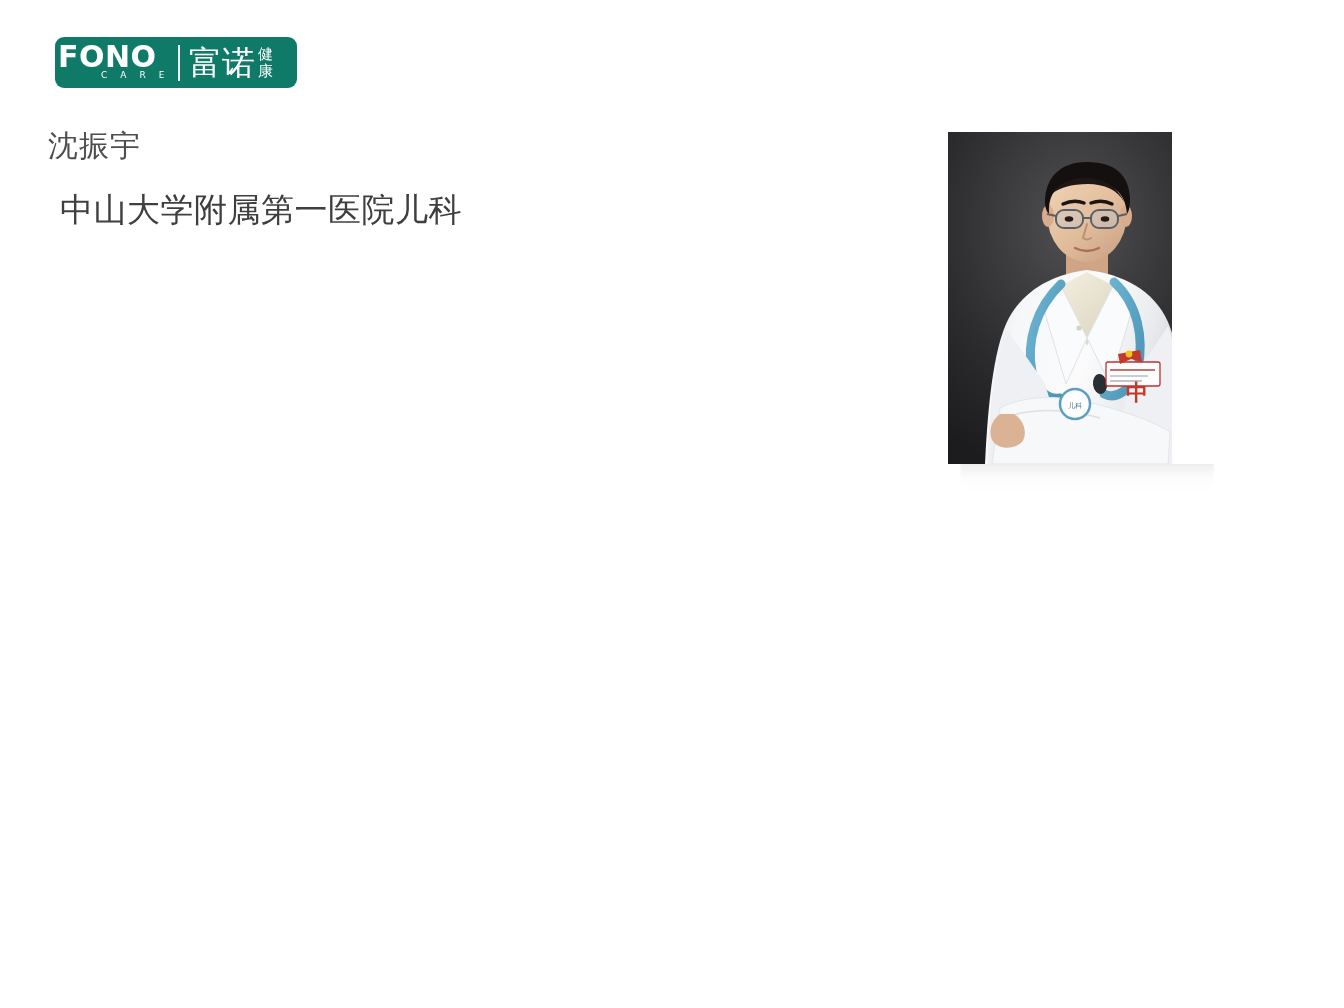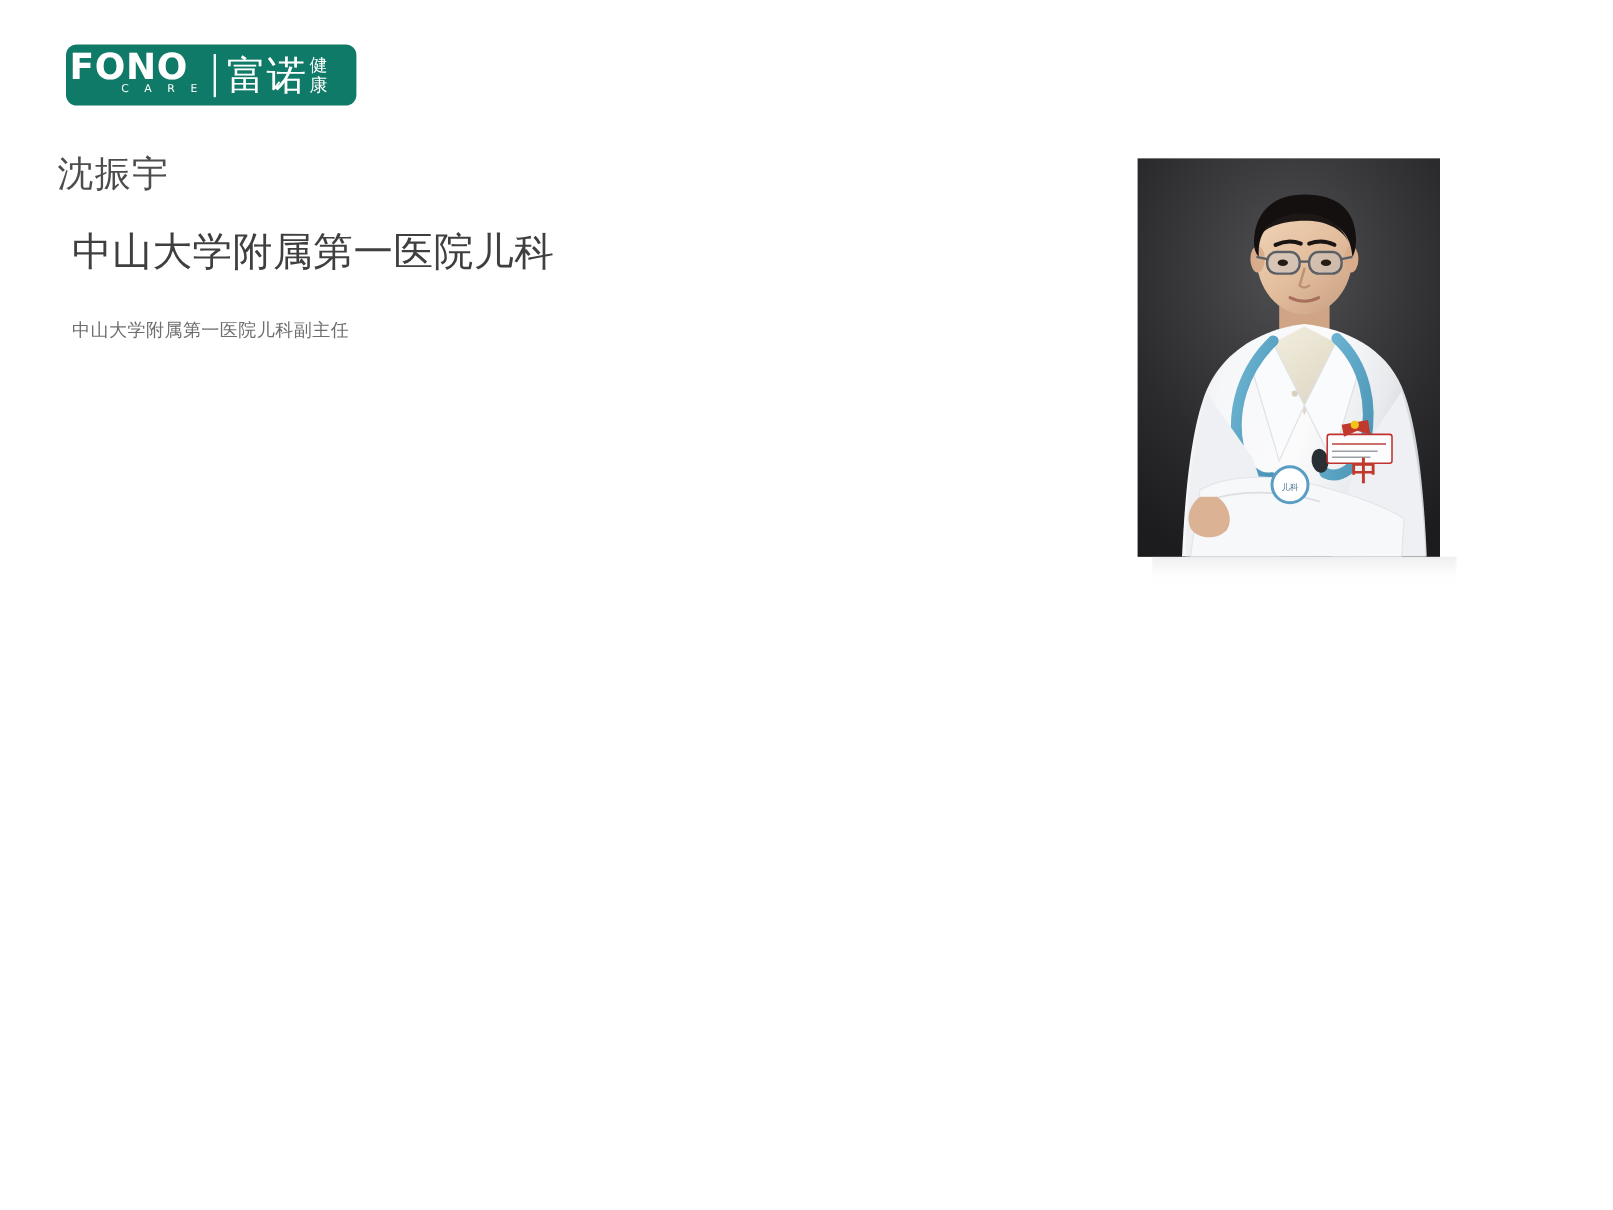--- a/index.html
+++ b/index.html
@@ -127,21 +127,21 @@
     color: #6e6e6e;
     letter-spacing: 0.4px;
     margin-bottom: 28px;
   }
 
   
   .portrait-wrap {
     position: absolute;
     left: 948px;
     top: 132px;
-    width: 252px;
+    width: 224px;
     height: 332px;
   }
   .portrait {
     position: absolute;
     inset: 0;
     overflow: hidden;
     background: radial-gradient(ellipse 150% 110% at 46% 30%,
                  #4a4a4c 0%, #3a3a3c 32%, #2d2d2f 58%, #232325 82%, #1d1d1f 100%);
   }
   .portrait svg { display: block; }
@@ -180,21 +180,20 @@
   <div class="logo-cn-stack">
     <span>健</span>
     <span>康</span>
   </div>
 </div>
 
 <h1 class="doctor-name">沈振宇</h1>
 <h2 class="doctor-affiliation">中山大学附属第一医院儿科</h2>
 
 <ul class="credentials">
-  <li>中山大学附属第一医院儿科副主任</li>
 </ul>
 
 <div class="portrait-wrap">
   <div class="portrait">
     <svg width="278" height="332" viewBox="0 0 278 332" xmlns="http://www.w3.org/2000/svg" aria-hidden="true">
       <defs>
         <radialGradient id="bgGrad" cx="46%" cy="28%" r="78%">
           <stop offset="0%" stop-color="#515153"></stop>
           <stop offset="35%" stop-color="#3c3c3e"></stop>
           <stop offset="65%" stop-color="#2b2b2d"></stop>

